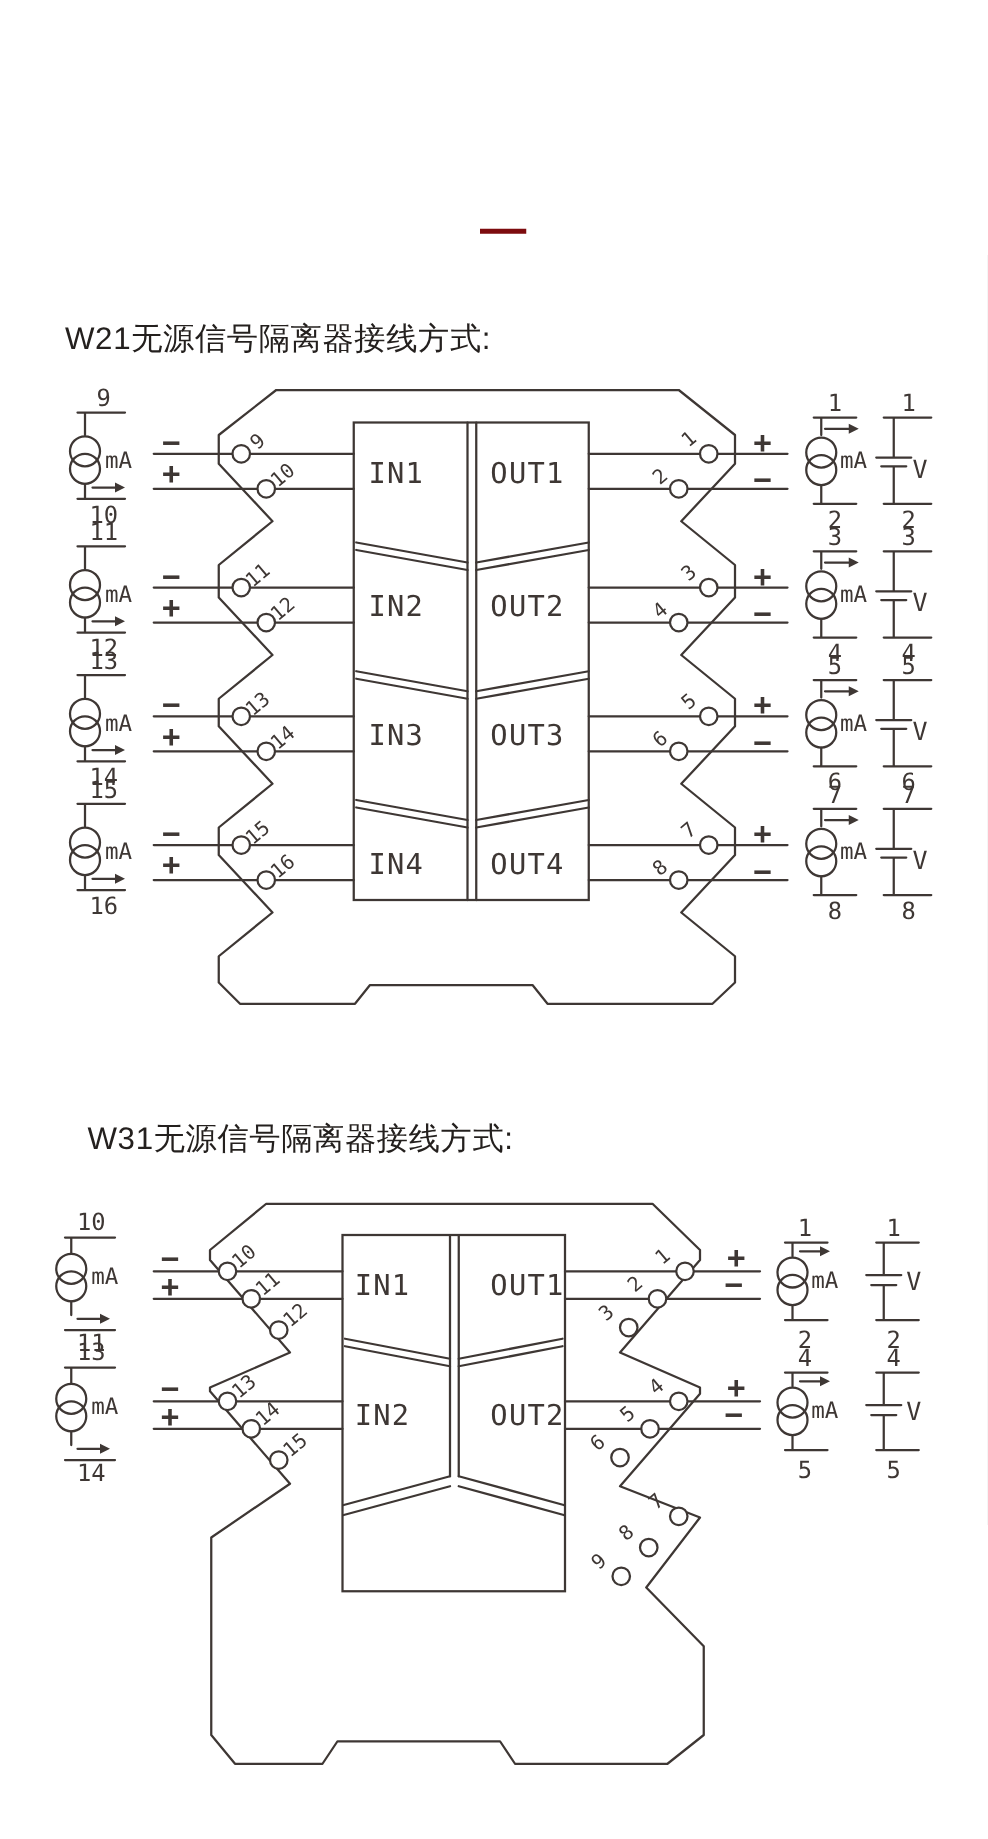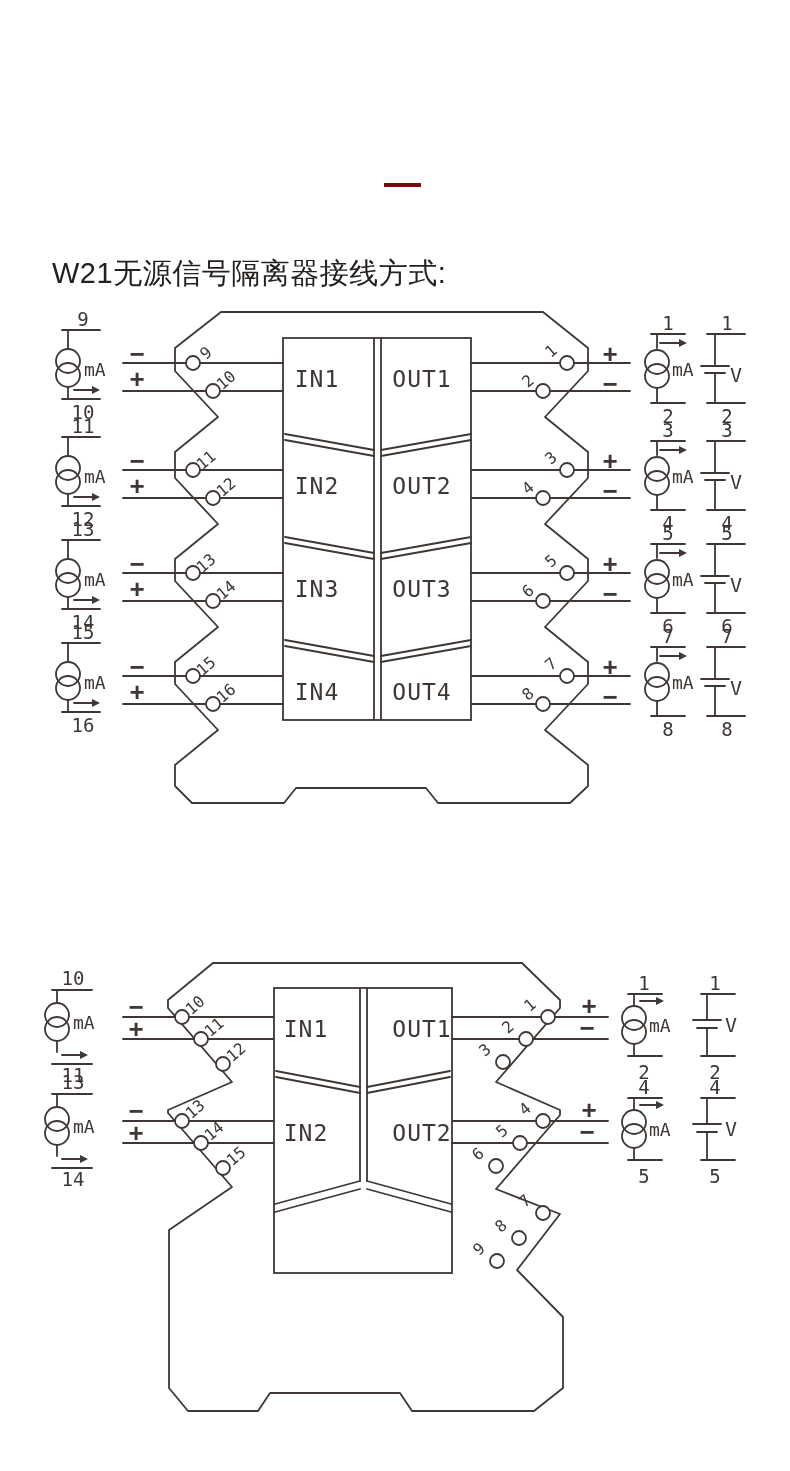--- a/index.html
+++ b/index.html
@@ -2,21 +2,21 @@
 <html style="--ink: #3e3734; --ink-strong: #24201e; --accent: #7d0b0e; --bg: #ffffff;"><head>
 <meta charset="utf-8">
 <style>
   :root{ --ink:#3e3734; --ink-strong:#24201e; --accent:#7d0b0e; --bg:#ffffff; }
   html,body{margin:0;padding:0;background:#eee;}
   .page{position:relative;width:790px;height:1471px;background:var(--bg);overflow:hidden;
         font-family:"Liberation Sans",sans-serif;}
   .title{position:absolute;top:34px;left:0;width:790px;text-align:center;
          font-size:97px;line-height:1.12;font-weight:900;letter-spacing:3px;color:var(--ink-strong);}
   .title-underline{position:absolute;top:183px;left:384px;width:37px;height:4px;background:var(--accent);}
-  .heading{position:absolute;font-size:29px;font-weight:500;letter-spacing:0.5px;color:var(--ink-strong);white-space:nowrap;}
+  .heading{position:absolute;font-size:25px;font-weight:500;letter-spacing:0.5px;color:var(--ink-strong);white-space:nowrap;}
   .heading.h1{left:52px;top:254px;}
   .heading.h2{left:70px;top:894px;}
   svg.canvas{position:absolute;left:0;top:0;}
   .ln{fill:none;stroke:var(--ink);stroke-width:1.8;stroke-linecap:round;stroke-linejoin:round;}
   .outline{fill:none;stroke:var(--ink);stroke-width:1.8;stroke-linejoin:round;}
   .box{fill:none;stroke:var(--ink);stroke-width:1.8;}
   .term{fill:#fff;stroke:var(--ink);stroke-width:1.8;}
   .src{fill:none;stroke:var(--ink);stroke-width:1.8;}
   .ah{fill:var(--ink);stroke:none;}
   text{fill:var(--ink);}
@@ -27,20 +27,21 @@
   .t-box{font-family:"DejaVu Sans Mono",monospace;font-size:23px;letter-spacing:1px;text-anchor:middle;dominant-baseline:central;}
   .t-sign{font-family:"Liberation Sans",sans-serif;font-size:26px;font-weight:bold;text-anchor:middle;dominant-baseline:central;}
 </style>
 </head>
 <body>
 
 <div class="page">
 
   <div class="title-underline"></div>
   <div class="heading h1">W21无源信号隔离器接线方式:</div>
+  <div class="heading h2">W31无源信号隔离器接线方式:</div>
 
   <svg class="canvas" width="790" height="1471" viewBox="0 0 790 1471" xmlns="http://www.w3.org/2000/svg">
 
     <g>
       <path class="outline" d="M221,312 L543,312 L588,348 L588,371 L545,417 L588,452 L588,478 L545,524 L588,559 L588,581 L545,627 L588,662 L588,684 L545,730 L588,765 L588,786 L570,803 L438,803 L426,788 L296,788 L284,803 L192,803 L175,786 L175,765 L218,730 L175,684 L175,662 L218,627 L175,581 L175,559 L218,524 L175,478 L175,452 L218,417 L175,371 L175,348 Z"></path>
       <rect class="box" x="283" y="338" width="188" height="382"></rect>
       <path class="ln" d="M374,338 V720 M381,338 V720"></path>
       <path class="ln" d="M285,434 L374,450 M285,440 L374,456 M471,434 L381,450 M471,440 L381,456"></path>
       <path class="ln" d="M285,537 L374,553 M285,543 L374,559 M471,537 L381,553 M471,543 L381,559"></path>
       <path class="ln" d="M285,640 L374,656 M285,646 L374,662 M471,640 L381,656 M471,646 L381,662"></path>

